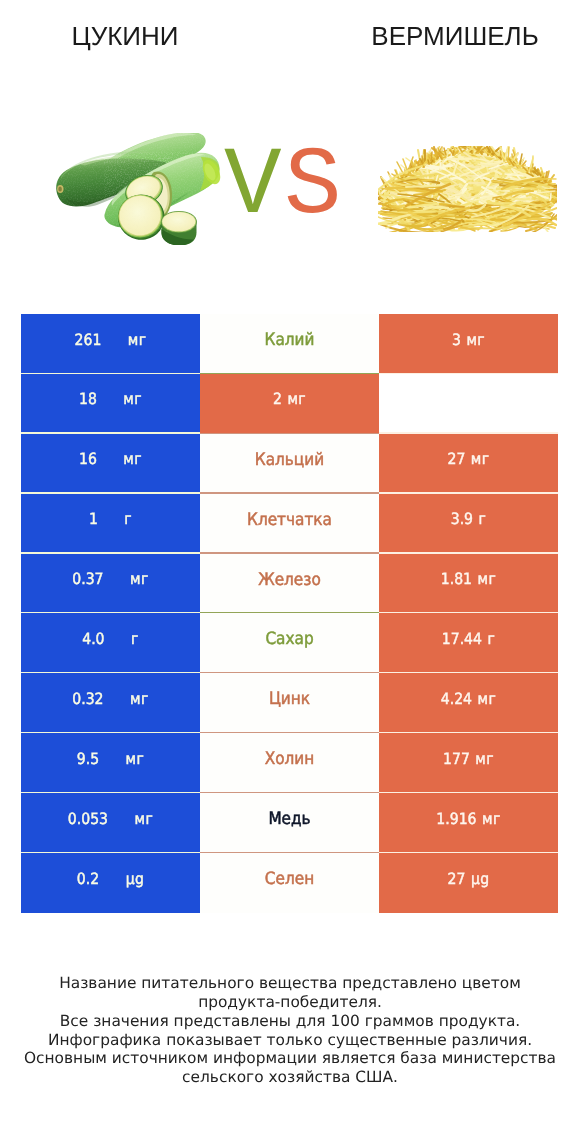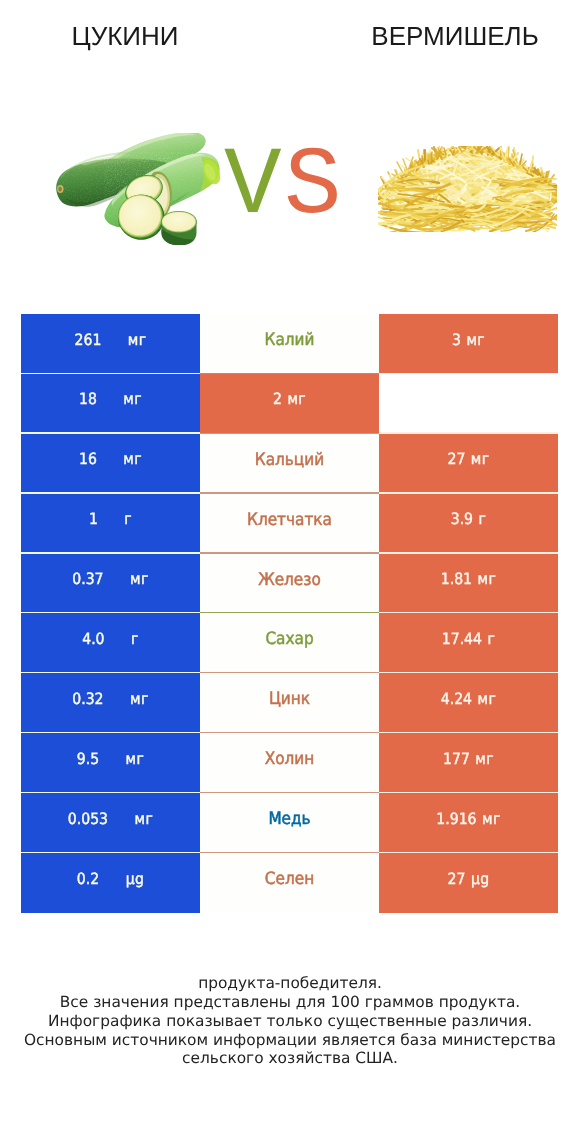--- a/index.html
+++ b/index.html
@@ -379,21 +379,21 @@
           <span class="val">177</span>
           <span class="unit">мг</span>
         </div>
         <div class="middiv" style="background: rgb(207, 150, 128);"></div>
       </div>
       <div class="row">
         <div class="cell left">
           <span class="val">0.053</span>
           <span class="unit">мг</span>
         </div>
-        <div class="cell mid" style="color: #0369a1;">
+        <div class="cell mid" style="color: #0f172a;">
           <span>Медь</span>
         </div>
         <div class="cell right">
           <span class="val">1.916</span>
           <span class="unit">мг</span>
         </div>
         <div class="middiv" style="background: rgb(207, 150, 128);"></div>
       </div>
       <div class="row">
         <div class="cell left">
@@ -403,19 +403,20 @@
         <div class="cell mid" style="color: rgb(196, 113, 77);">
           <span>Селен</span>
         </div>
         <div class="cell right">
           <span class="val">27</span>
           <span class="unit">µg</span>
         </div>
       </div>
     </div>
   <div class="foot" id="footnote">
+      <div>Название питательного вещества представлено цветом</div>
       <div>продукта-победителя.</div>
       <div>Все значения представлены для 100 граммов продукта.</div>
       <div>Инфографика показывает только существенные различия.</div>
       <div>Основным источником информации является база министерства</div>
       <div>сельского хозяйства США.</div>
     </div>
 </div>
 
 </body></html>

